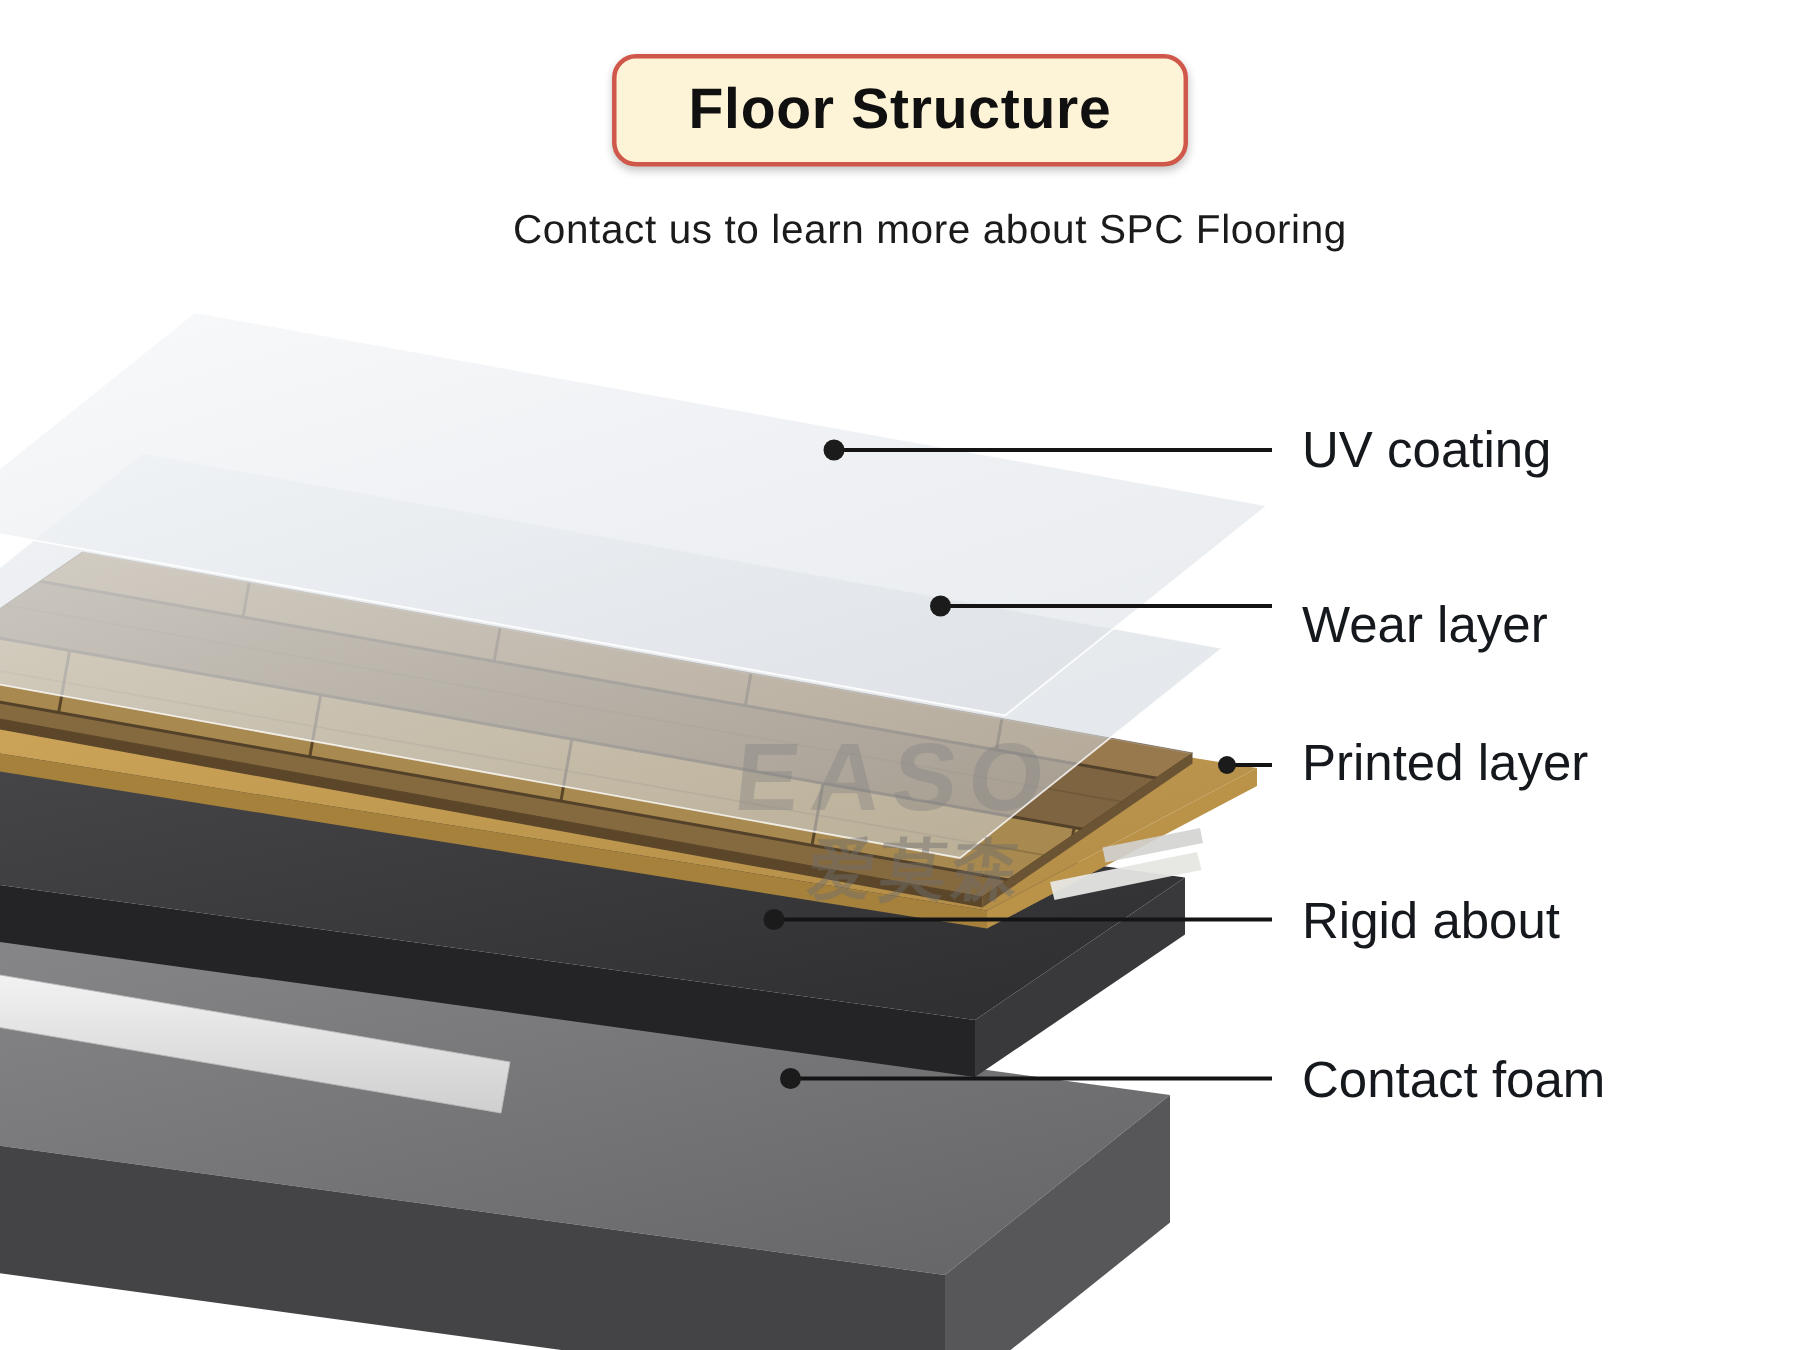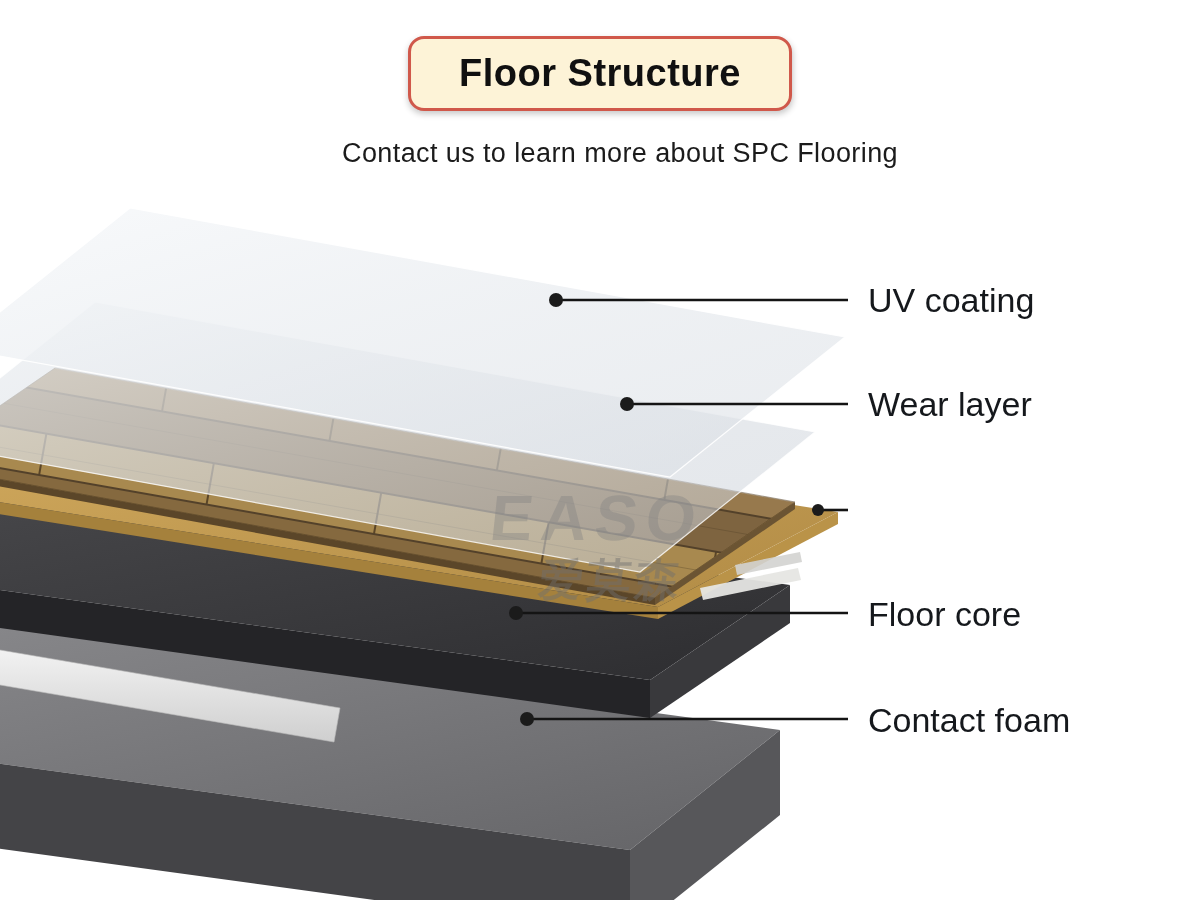--- a/index.html
+++ b/index.html
@@ -132,17 +132,18 @@
     </g>
   </svg>
 
   <div class="badge">
     <span>Floor Structure</span>
   </div>
 
   <div class="subtitle">Contact us to learn more about SPC Flooring</div>
 
   <div class="layer-label" style="top:278px">UV coating</div>
-  <div class="layer-label" style="top:382px">Wear layer</div>
-  <div class="layer-label" style="top:592px">Floor core</div>
+  <div class="layer-label" style="top:395px">Wear layer</div>
+  <div class="layer-label" style="top:487px">Printed layer</div>
+  <div class="layer-label" style="top:592px">Rigid about</div>
   <div class="layer-label" style="top:698px">Contact foam</div>
 
 </div>
 
 </body></html>

